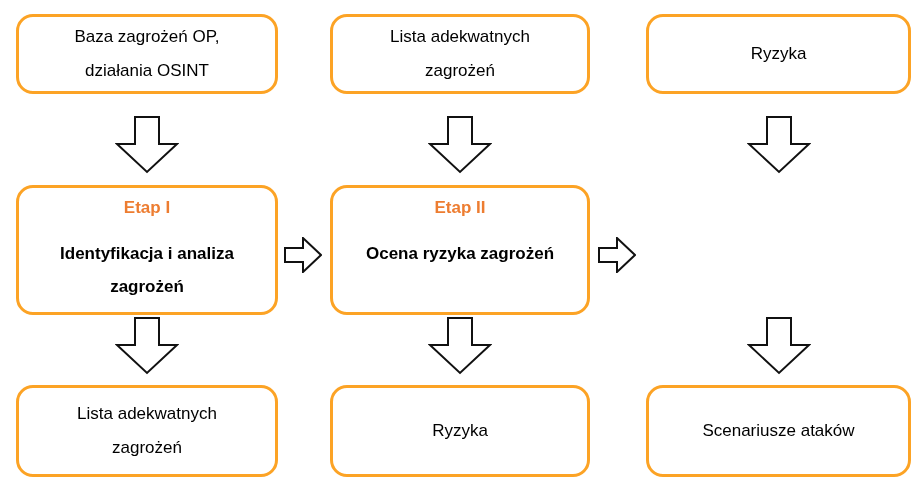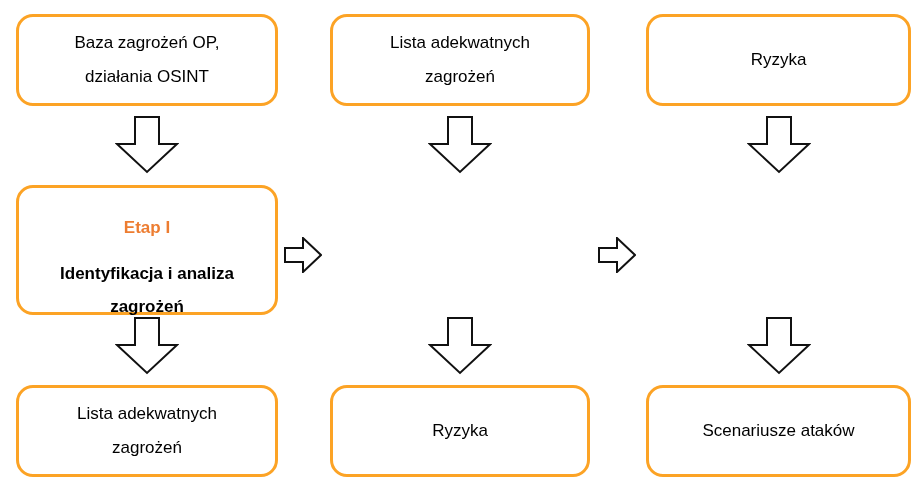--- a/index.html
+++ b/index.html
@@ -31,22 +31,22 @@
     box-sizing: border-box;
     background: var(--box-fill, #ffffff);
     border: 3px solid var(--box-border, #FCA325);
     border-radius: 17px;
     display: flex;
     flex-direction: column;
     align-items: center;
     justify-content: center;
     text-align: center;
   }
-  .box.input  { top: 14px;  height: 92px; }
-  .box.stage  { top: 185px; height: 130px; justify-content: flex-start; padding-top: 28px; }
+  .box.input  { top: 14px;  height: 80px; }
+  .box.stage  { top: 185px; height: 130px; justify-content: flex-start; padding-top: 8px; }
   .box.output { top: 385px; height: 92px; }
 
   .box-text {
     font-size: 17px;
     line-height: 2.0;
     color: var(--text, #000000);
     white-space: pre-line;
   }
   .stage-label {
     font-size: 17px;
@@ -124,20 +124,24 @@
   <div class="col col2">
     <div class="box input">
       <div class="box-text">Lista adekwatnych
 zagrożeń</div>
     </div>
     <div class="arrow-down first">
       <svg viewBox="0 0 64 58">
           <polygon class="arrow-shape" points="20,1 44,1 44,28 62,28 32,56 2,28 20,28"></polygon>
         </svg>
     </div>
+    <div class="box stage">
+      <div class="stage-label">Etap II</div>
+      <div class="stage-title">Ocena ryzyka zagrożeń</div>
+    </div>
     <div class="arrow-down second">
       <svg viewBox="0 0 64 58">
           <polygon class="arrow-shape" points="20,1 44,1 44,28 62,28 32,56 2,28 20,28"></polygon>
         </svg>
     </div>
     <div class="box output">
       <div class="box-text">Ryzyka</div>
     </div>
   </div>
 

